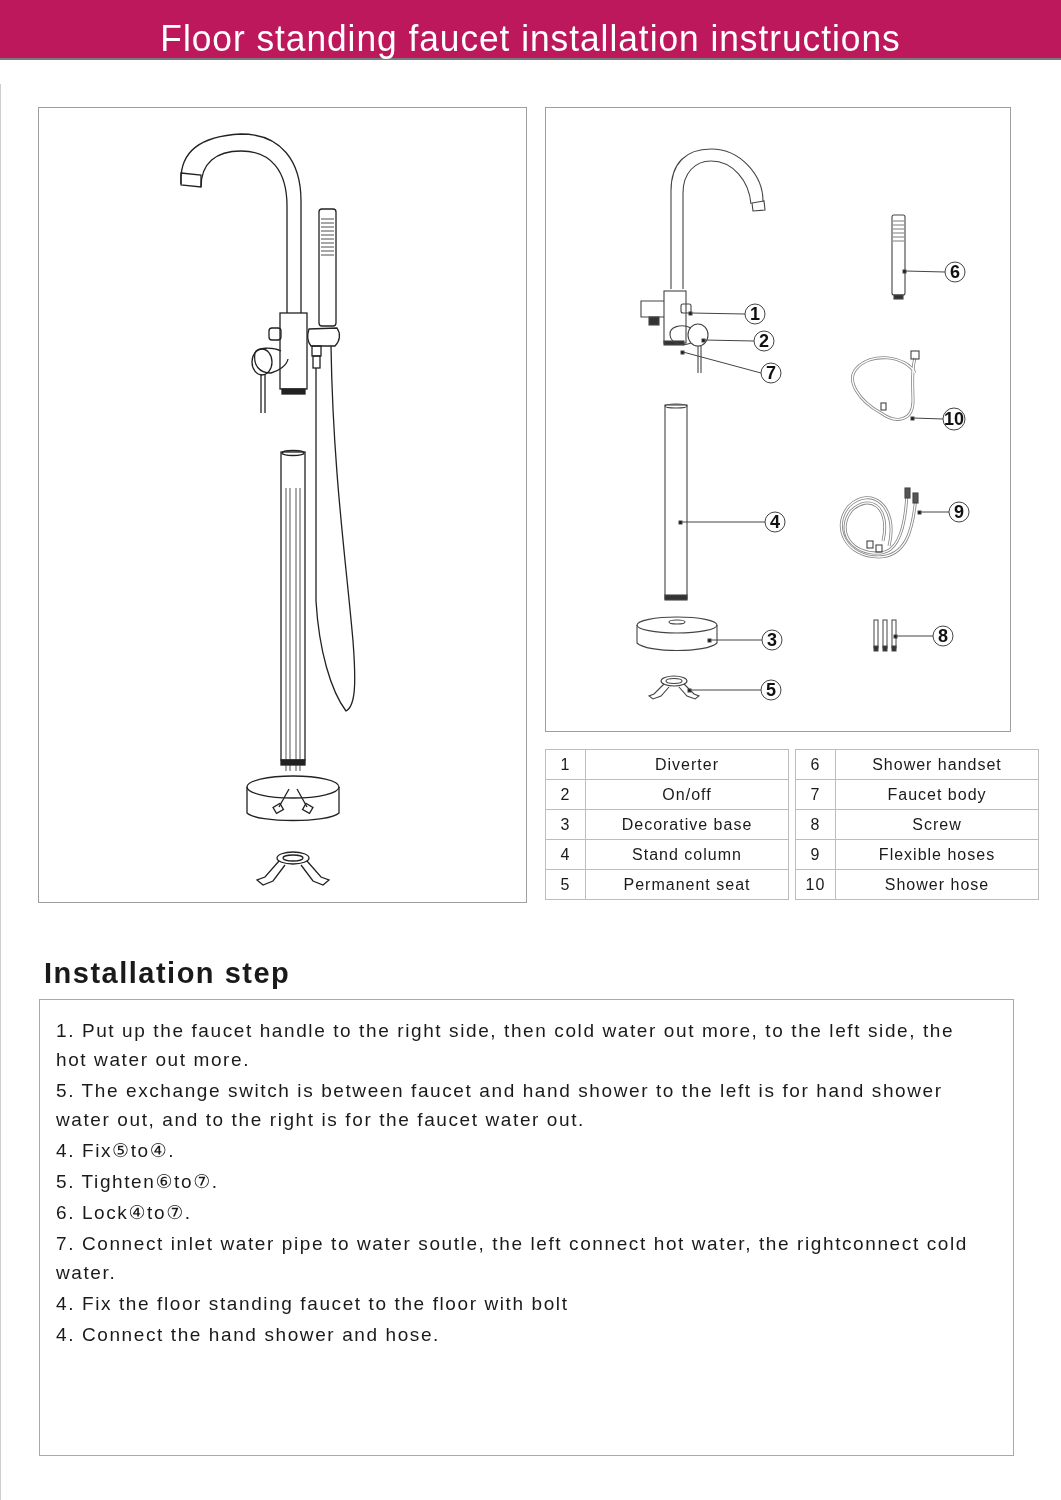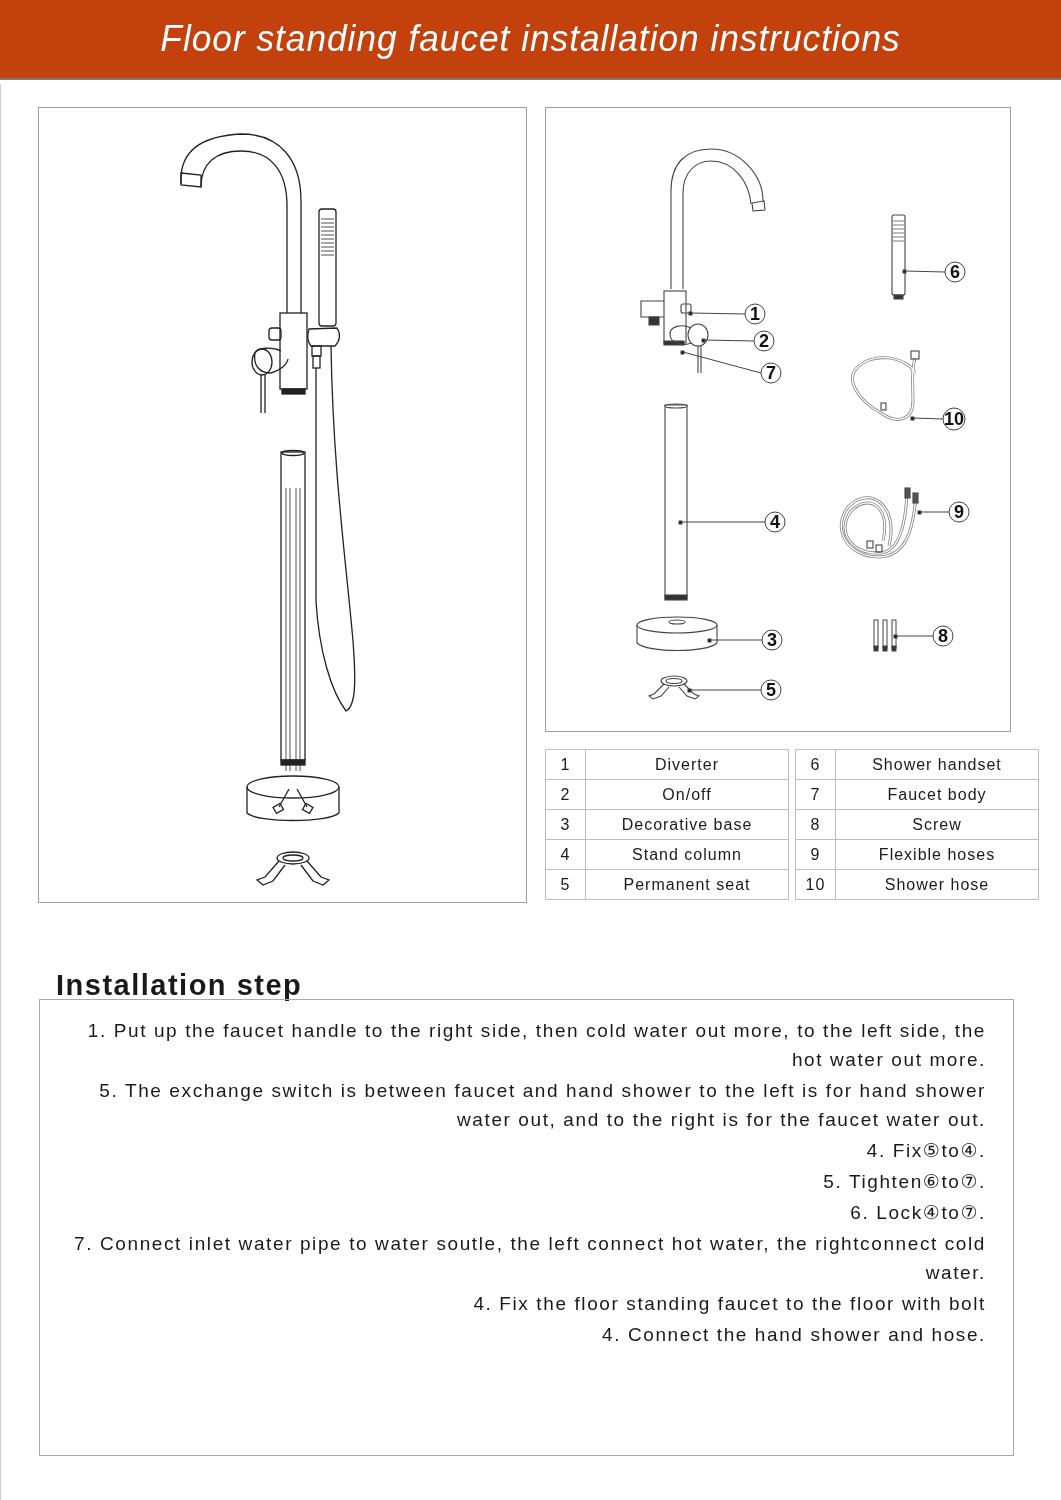--- a/index.html
+++ b/index.html
@@ -1,38 +1,38 @@
 <!DOCTYPE html>
 <html><head>
 <meta charset="utf-8">
 <style>
   html, body { margin:0; padding:0; background:#ffffff; }
   body { width:1061px; height:1500px; position:relative; overflow:hidden;
          font-family:"Liberation Sans", sans-serif; color:#1a1a1a; }
-  .header { position:absolute; left:0; top:0; width:1061px; height:80px; background:#c2410c;
-            border-bottom:2px solid #7a7a7a; box-sizing:border-box;font-style:italic; }
+  .header { position:absolute; left:0; top:0; width:1061px; height:60px; background:#be185d;
+            border-bottom:2px solid #7a7a7a; box-sizing:border-box; }
   .header h1 { margin:0; position:absolute; left:0; right:0; top:18px; text-align:center;
                color:#ffffff; font-weight:normal; font-size:36px; letter-spacing:1px; transform:scaleX(0.98); }
   .page-left-edge { position:absolute; left:0; top:84px; width:1px; height:1416px; background:#cfcfcf; }
   .frame { position:absolute; border:1px solid #9e9e9e; box-sizing:border-box; background:#fff; }
   #left-frame { left:38px; top:107px; width:489px; height:796px; }
   #right-frame { left:545px; top:107px; width:466px; height:625px; }
   svg { position:absolute; left:0; top:0; overflow:visible; }
   .part-table { position:absolute; border-collapse:collapse; font-size:16px; letter-spacing:1px; }
   .part-table td { border:1px solid #bdbdbd; height:29px; padding:0; text-align:center; }
   .part-table td.num { width:39px; }
   #table-left { left:545px; top:749px; width:244px; }
   #table-right { left:795px; top:749px; width:244px; }
-  .section-title { position:absolute; left:40px; top:953px; margin:16px; font-size:29px;
+  .section-title { position:absolute; left:40px; top:953px; margin:4px; font-size:29px;
                    font-weight:bold; letter-spacing:1.5px; color:#1a1a1a; }
   .steps-box { position:absolute; left:39px; top:999px; width:975px; height:457px;
                border:1px solid #a9a9a9; box-sizing:border-box; }
   .steps-list { position:absolute; left:16px; top:16px; margin:0; padding:0; list-style:none;
                 font-size:19px; letter-spacing:1.6px; line-height:29px; width:930px; }
-  .steps-list li { margin:0 0 2px 0;text-align:right; }
+  .steps-list li { margin:0 0 2px 0; }
   .callout text { font-family:"Liberation Sans", sans-serif; font-size:18px; font-weight:bold; }
 </style>
 </head>
 <body>
 
 <div class="header">
   <h1>Floor standing faucet installation instructions</h1>
 </div>
 <div class="page-left-edge"></div>
 

